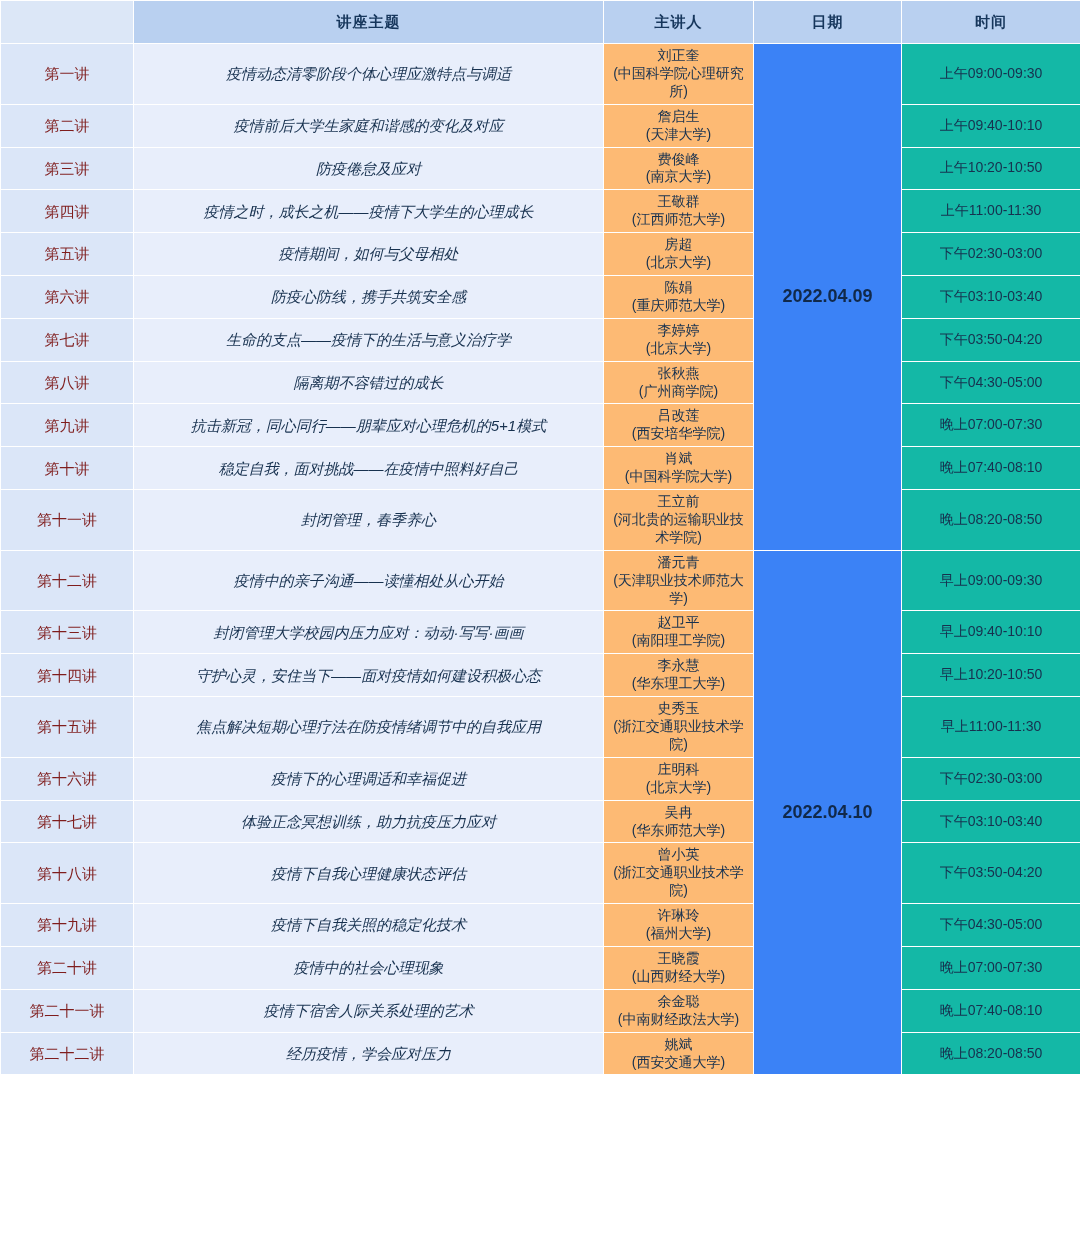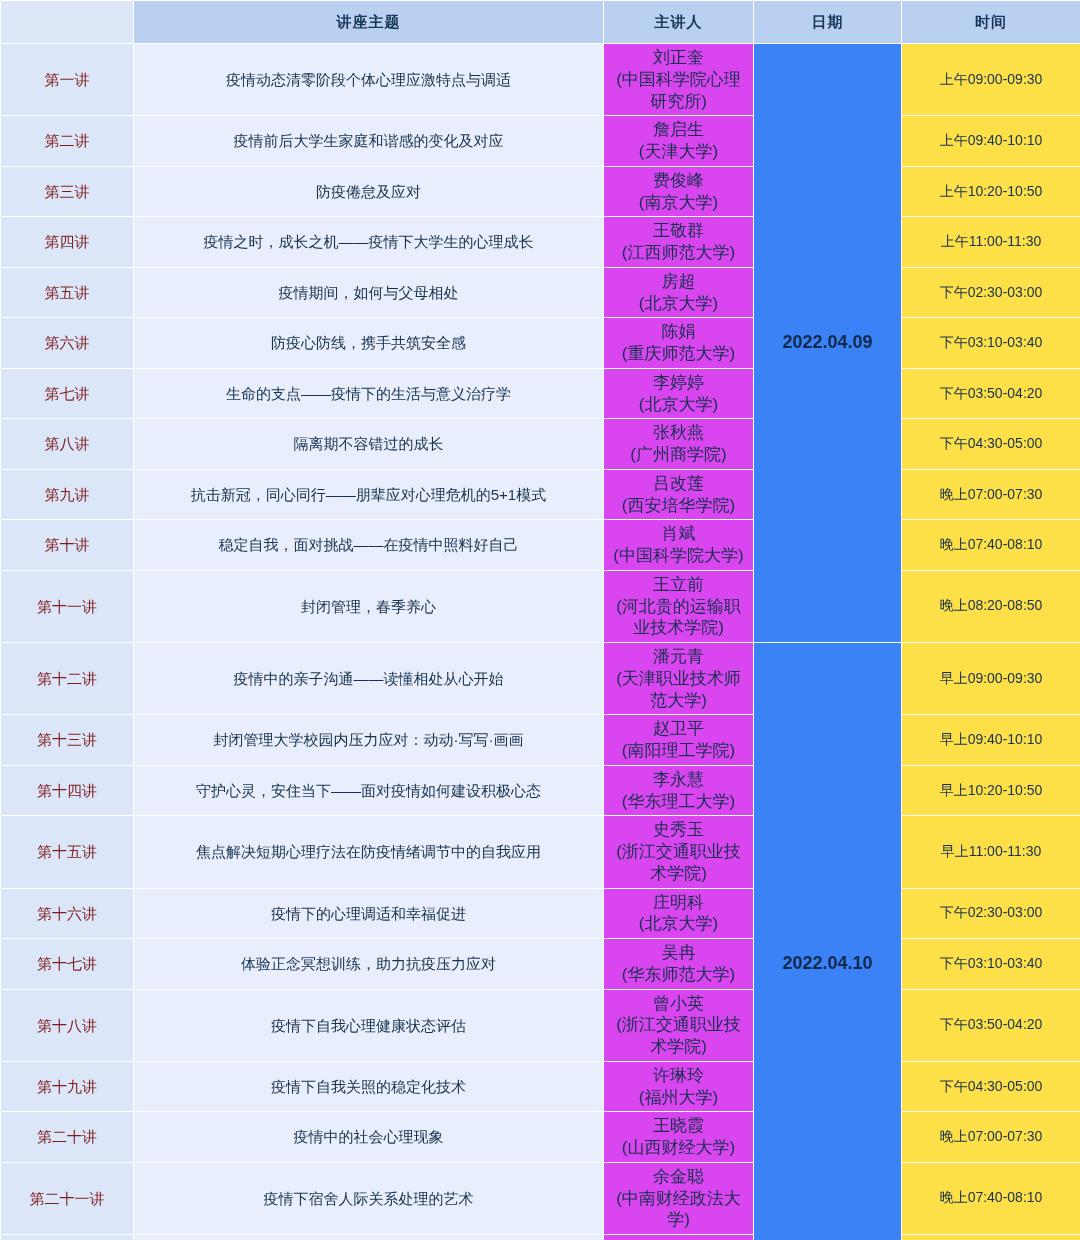--- a/index.html
+++ b/index.html
@@ -49,34 +49,35 @@
   
   td.no {
     background: #dbe6f8;
     font-size: 15px;
     color: #7f1d1d;
   }
   td.topic {
     background: #e8eefb;
     font-size: 15px;
     color: #17314f;
+    font-style: italic;
   }
   td.speaker {
-    background: #d946ef;
-    font-size: 17px;
+    background: #fdba74;
+    font-size: 14px;
     color: #17314f;
   }
   td.date {
     background: #3b82f6;
     font-size: 18px;
     font-weight: bold;
     color: #11294a;
   }
   td.time {
-    background: #fde047;
+    background: #14b8a6;
     font-size: 14px;
     color: #17314f;
   }
   td.speaker .aff, td.time .t {
     white-space: normal;
   }
   .name { display: block; }
   .aff { display: block; }
 </style>
 </head>

